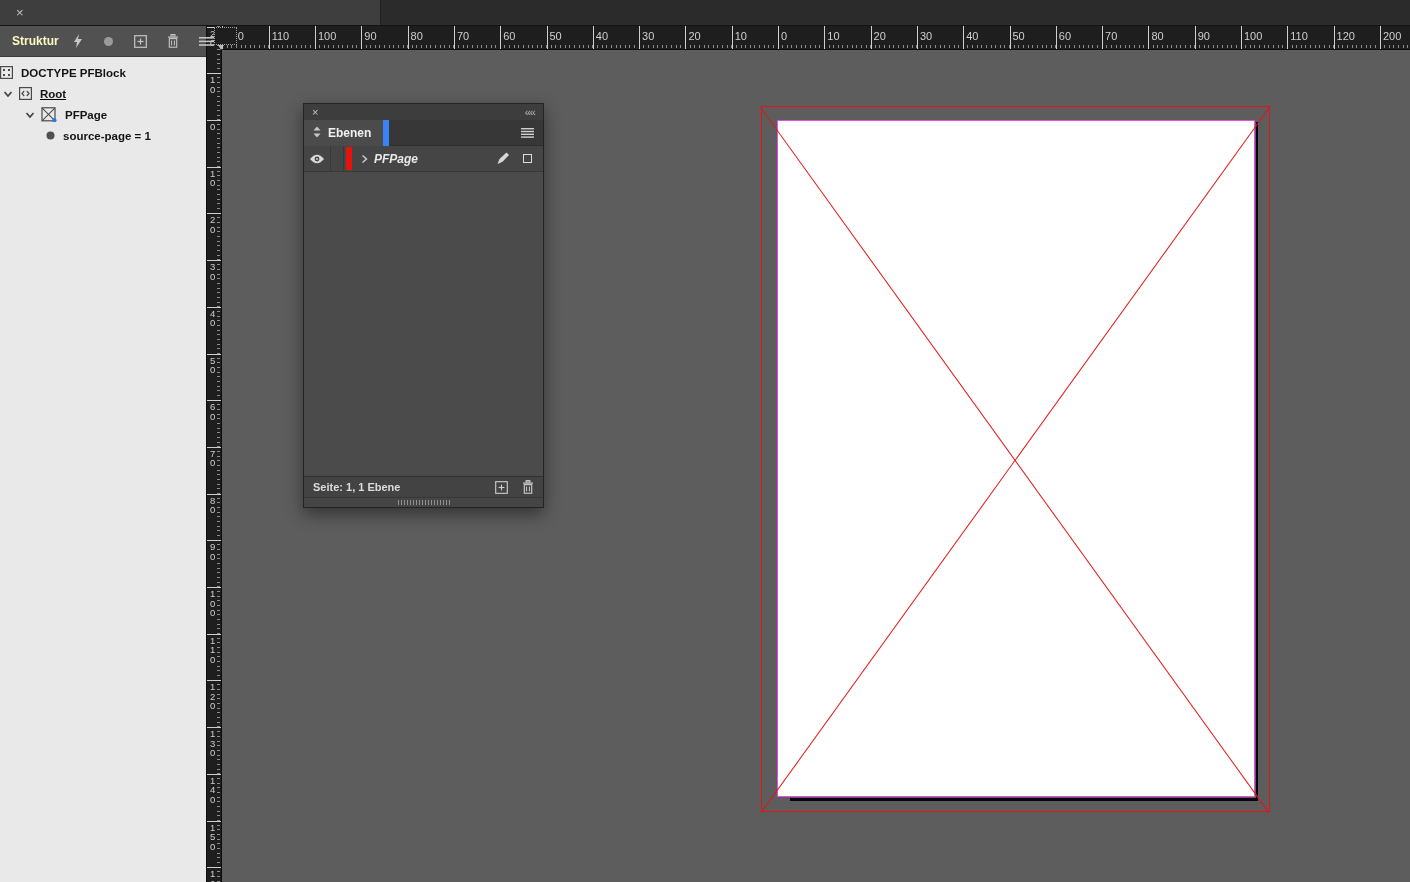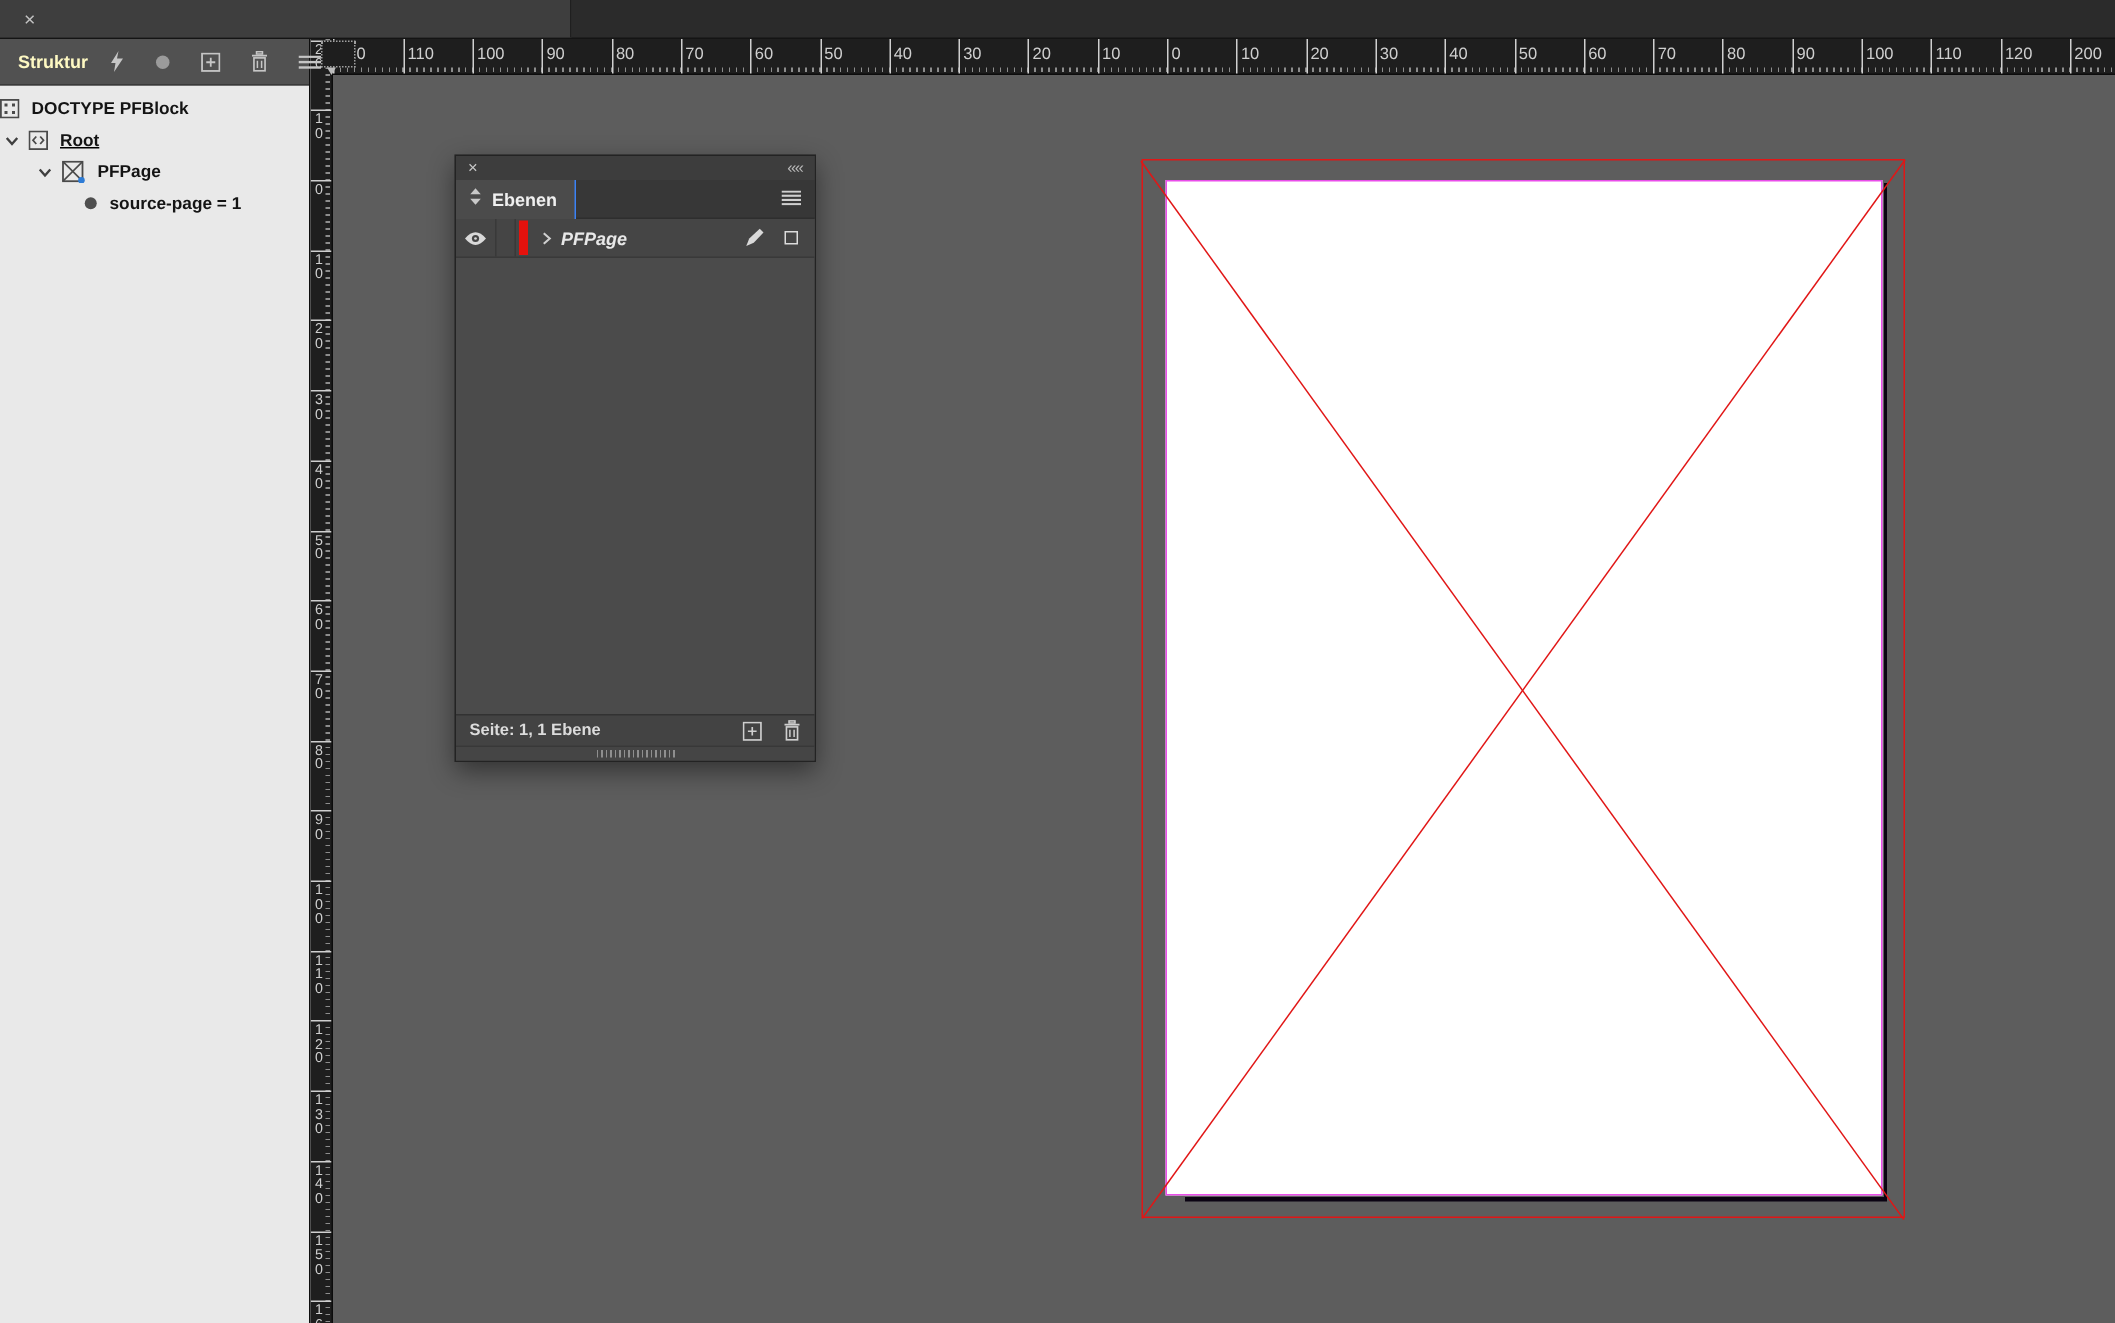--- a/index.html
+++ b/index.html
@@ -46,21 +46,21 @@
   .diag { position:absolute; width:870px; height:0; border-top:1.4px solid #e11616; transform-origin:0 0; z-index:4; }
   .diag.a { left:761px; top:106.5px; transform:rotate(54.22deg); }
   .diag.b { left:761px; top:812px; transform:rotate(-54.22deg); }
 
   
   .layers-panel { position:absolute; left:303px; top:103px; width:241px; height:405px; background:#4b4b4b; border:1px solid #232323; box-shadow:0 6px 16px rgba(0,0,0,.45); z-index:25; display:flex; flex-direction:column; }
   .lp-titlebar { height:16px; background:#3d3d3d; display:flex; align-items:center; justify-content:space-between; padding:0 8px; }
   .lp-x { color:#c9c9c9; font-size:11px; line-height:1; cursor:pointer; }
   .lp-collapse { color:#b9b9b9; font-size:11px; line-height:1; cursor:pointer; letter-spacing:-1px; }
   .lp-tabrow { height:26px; background:#373737; display:flex; align-items:stretch; }
-  .lp-tab { background:#4b4b4b; display:flex; align-items:center; gap:7px; padding:0 12px 0 9px; border-right:1px solid #3b82f6; cursor:pointer; }
+  .lp-tab { background:#4b4b4b; display:flex; align-items:center; gap:7px; padding:0 12px 0 9px; border-right:6px solid #3b82f6; cursor:pointer; }
   .lp-tab-label { color:#f0f0f0; font-size:12px; font-weight:700; }
   .lp-tabfill { flex:1; border-bottom:1px solid #2e2e2e; display:flex; align-items:center; justify-content:flex-end; padding-right:9px; }
   .lp-body { flex:1; background:#4b4b4b; }
   .lp-row { height:26px; background:#454545; border-bottom:1px solid #393939; display:flex; align-items:stretch; cursor:pointer; }
   .lp-eye { width:27px; border-right:1px solid #393939; display:flex; align-items:center; justify-content:center; cursor:pointer; }
   .lp-lock { width:13px; border-right:1px solid #393939; }
   .lp-swatch { width:6px; margin:1px 0 1px 2px; }
   .lp-chevron { display:flex; align-items:center; margin-left:9px; }
   .lp-layername { color:#e8e8e8; font-size:12px; font-style:italic; font-weight:700; margin-left:6px; display:flex; align-items:center; }
   .lp-spacer { flex:1; }
@@ -289,21 +289,21 @@
       <span class="ticon" style="margin-left:6px;">
           <svg width="16" height="15" viewBox="0 0 16 15">
             <rect x="1" y="0.8" width="13" height="13" fill="none" stroke="#4a4a4a" stroke-width="1.2"></rect>
             <line x1="1" y1="0.8" x2="14" y2="13.8" stroke="#4a4a4a" stroke-width="1.1"></line>
             <line x1="14" y1="0.8" x2="1" y2="13.8" stroke="#4a4a4a" stroke-width="1.1"></line>
             <circle cx="13.3" cy="13.2" r="2.2" fill="#2e7cd6"></circle>
           </svg>
         </span>
       <span class="tlabel">PFPage</span>
     </div>
-    <div class="trow" style="padding-left:46px;margin-left:10px;">
+    <div class="trow" style="padding-left:46px;">
       <span class="ticon">
           <svg width="9" height="9" viewBox="0 0 9 9">
             <circle cx="4.5" cy="4.5" r="4" fill="#4f4f4f"></circle>
           </svg>
         </span>
       <span class="tlabel">source-page = 1</span>
     </div>
   </div>
 </div>
 

